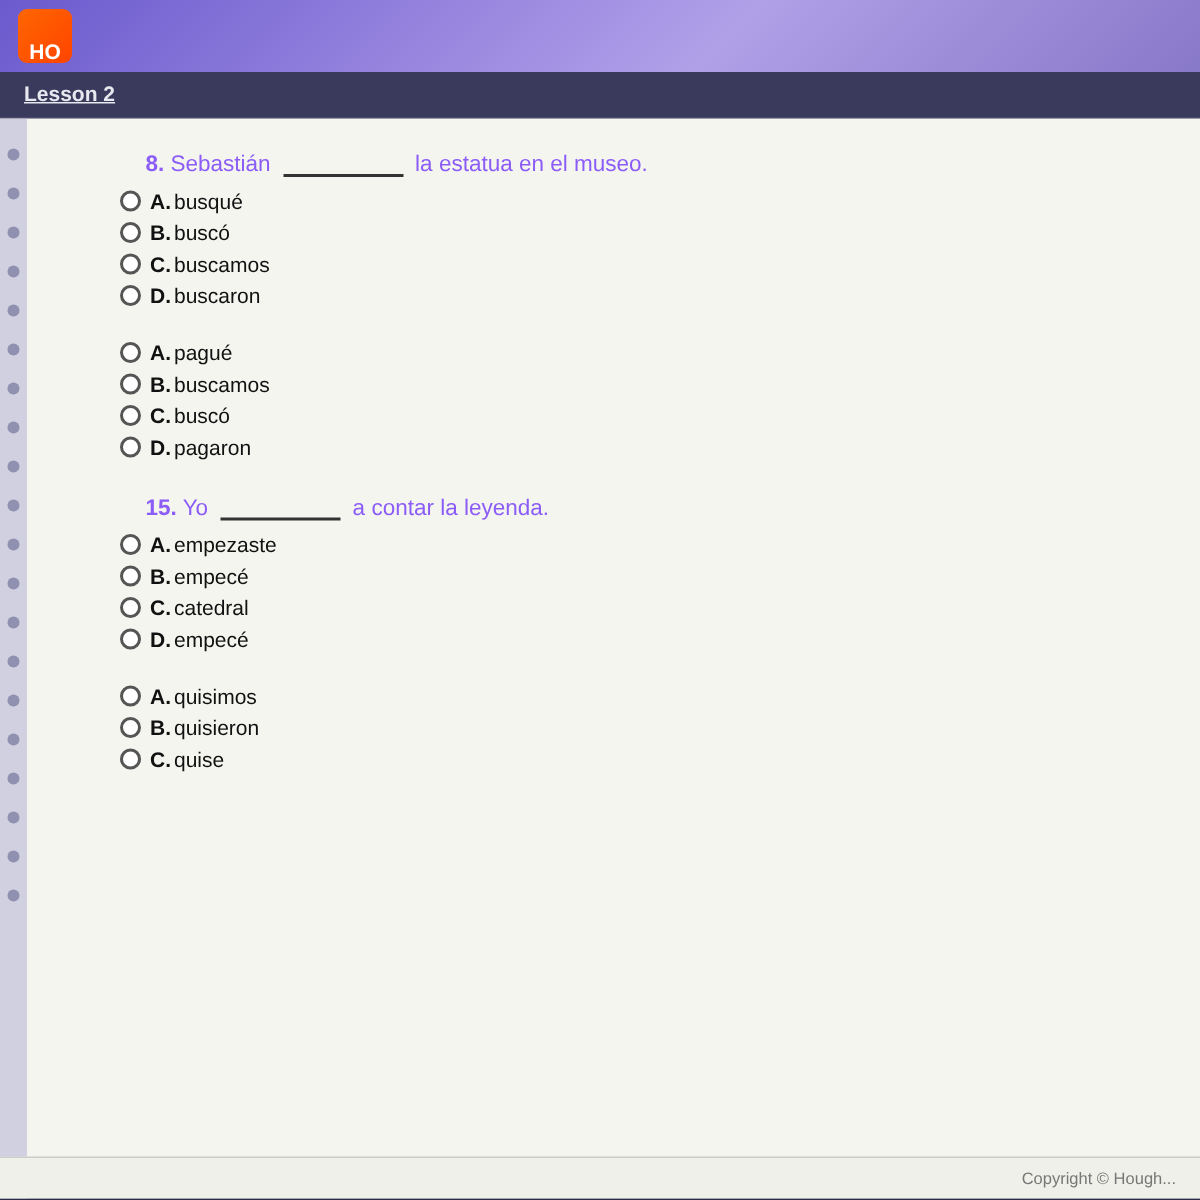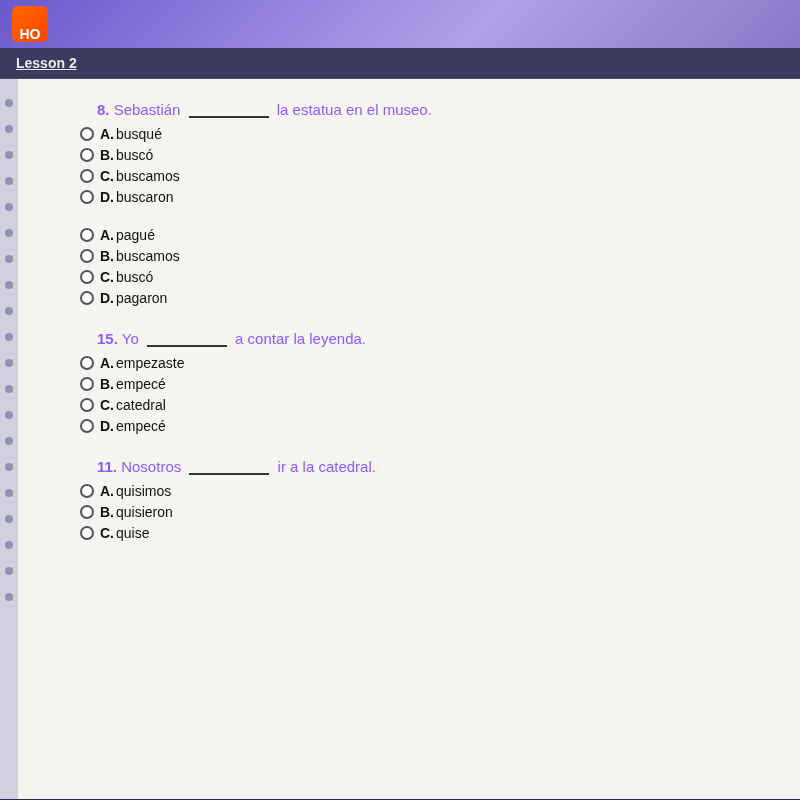--- a/index.html
+++ b/index.html
@@ -289,36 +289,38 @@
               <span> catedral</span>
             </li>
             <li class="option-item">
               <div class="radio-circle"></div>
               <span class="option-letter">D.</span>
               <span> empecé</span>
             </li>
           </ul>
         </div>
         <div class="question-block">
-          <div class="question-text"><span class="question-number">11.</span> Nosotros <span class="blank">&nbsp;</span> ir a la catedral.</div>
           <ul class="options-list">
             <li class="option-item">
               <div class="radio-circle"></div>
               <span class="option-letter">A.</span>
               <span> quisimos</span>
             </li>
             <li class="option-item">
               <div class="radio-circle"></div>
               <span class="option-letter">B.</span>
               <span> quisieron</span>
             </li>
             <li class="option-item">
               <div class="radio-circle"></div>
               <span class="option-letter">C.</span>
               <span> quise</span>
             </li>
           </ul>
         </div>
       </div>
 
+    <div class="copyright-bar">
+      <span class="copyright-text">Copyright © Hough...</span>
+    </div>
 
   </div>
 </div>
 
 </body></html>

